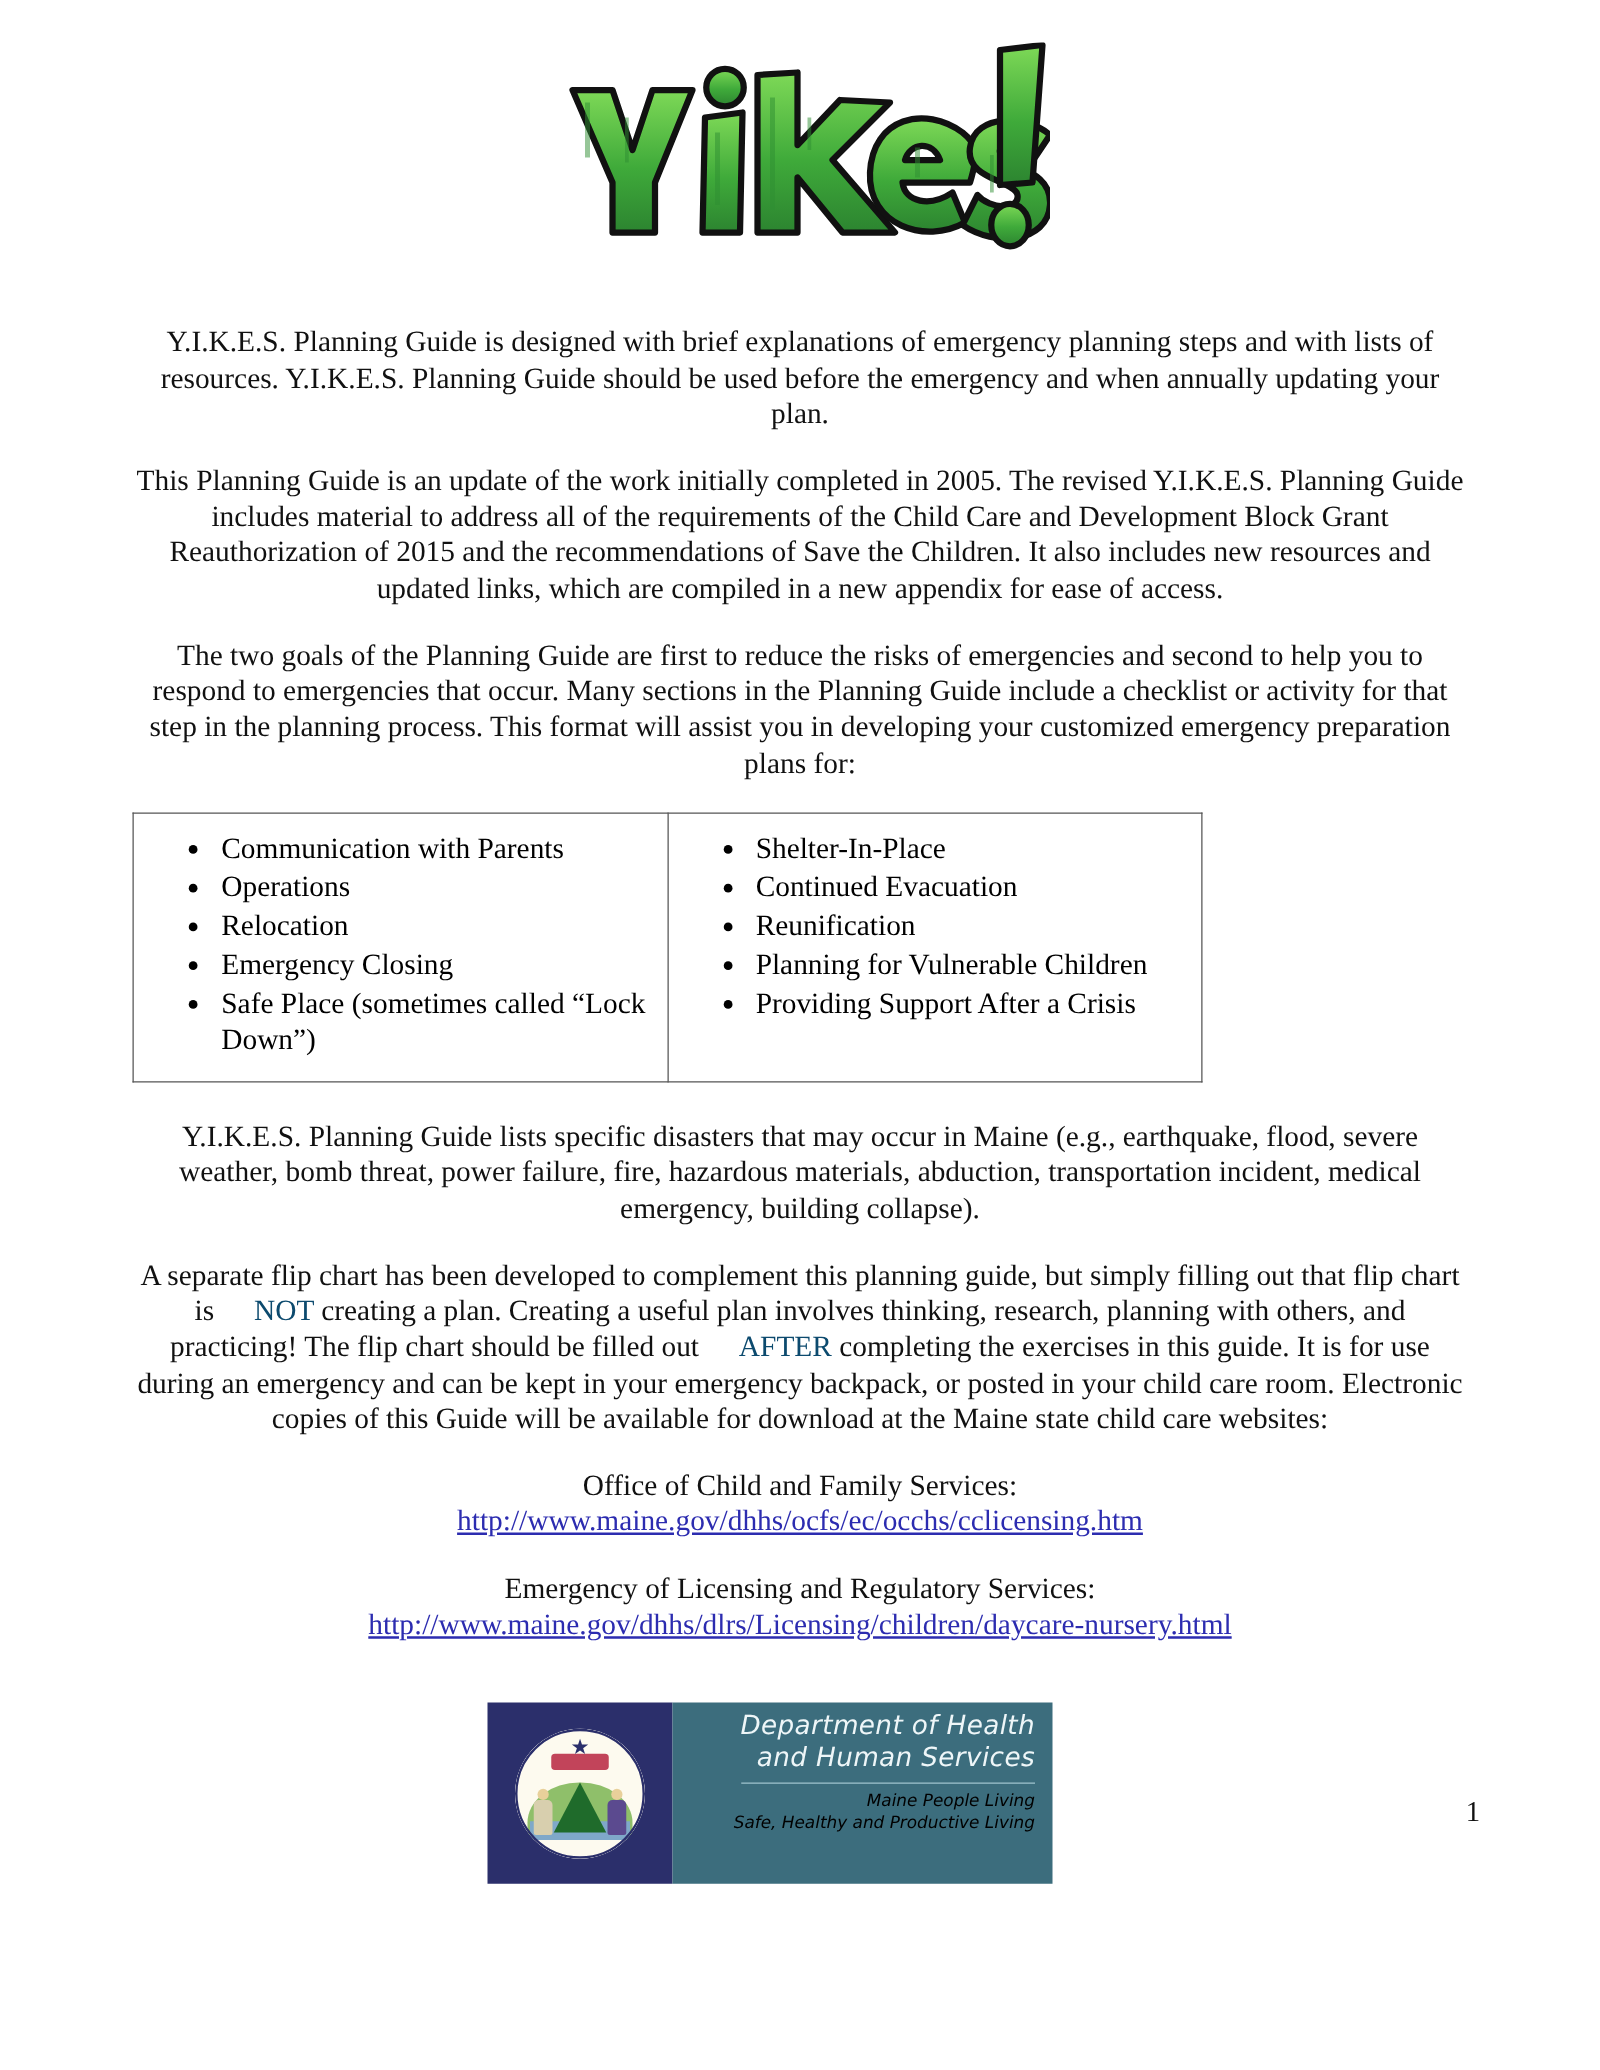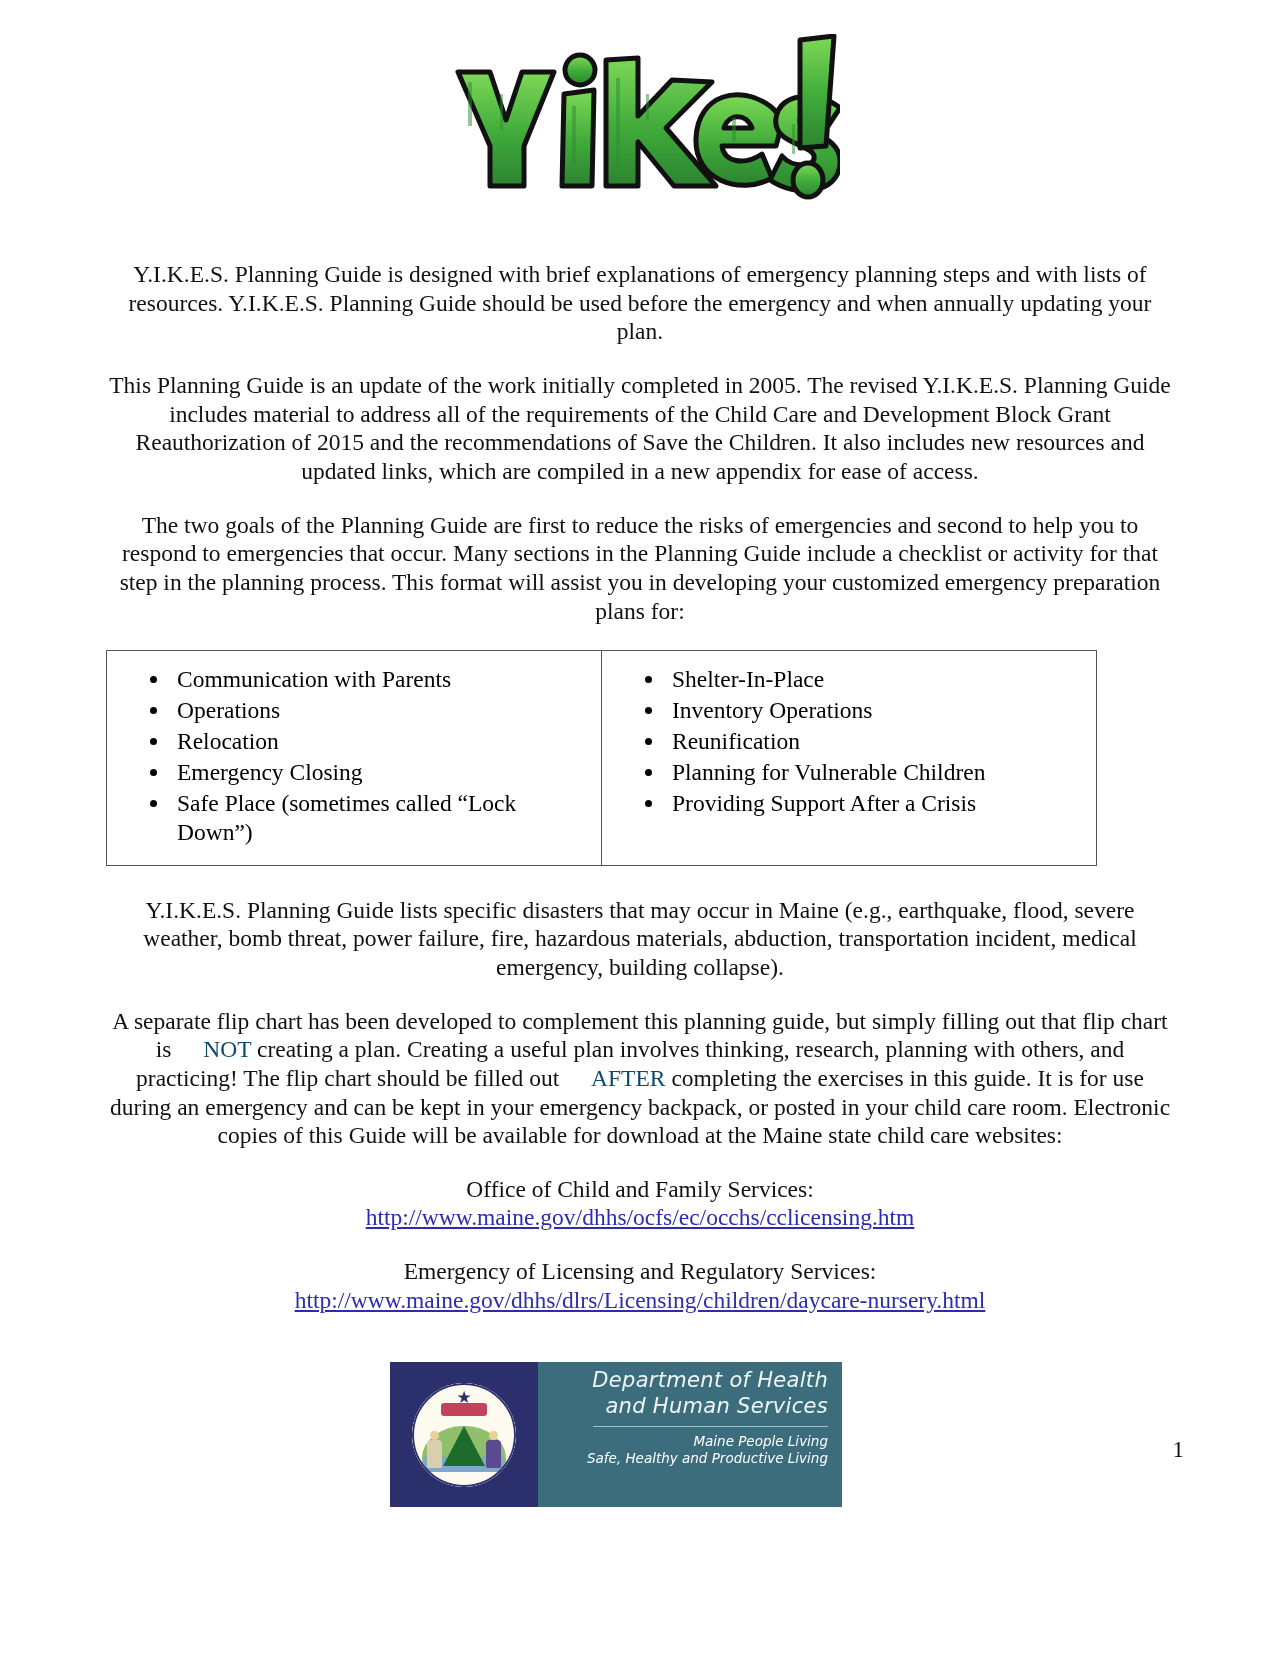--- a/index.html
+++ b/index.html
@@ -64,21 +64,21 @@
     text-decoration: underline;
     font-size: 23.5px;
     line-height: 1.22;
     word-break: break-all;
   }
 
   
   .bullet-table {
     border: 1px solid #555;
     border-collapse: collapse;
-    width: 991px;
+    width: 856px;
     margin: 6px 0 30px 0;
     table-layout: fixed;
   }
   .bullet-table td {
     border: 1px solid #555;
     vertical-align: top;
     padding: 14px 10px 16px 10px;
   }
   .bullet-table ul {
     margin: 0;
@@ -133,21 +133,21 @@
     width: 84%;
     margin: 7px 0 6px 0;
     align-self: flex-end;
   }
   .dhhs-tag {
     font-family: "DejaVu Sans", sans-serif;
     font-style: italic;
     font-size: 13.5px;
     line-height: 1.28;
     text-align: right;
-    color: #ffffff;
+    color: #000000;
   }
 
   
   .seal {
     width: 104px;
     height: 104px;
     border-radius: 50%;
     background: #fdfaef;
     position: relative;
     overflow: hidden;
@@ -240,21 +240,21 @@
             <li>Communication with Parents</li>
             <li>Operations</li>
             <li>Relocation</li>
             <li>Emergency Closing</li>
             <li>Safe Place (sometimes called “Lock Down”)</li>
           </ul>
         </td>
         <td>
           <ul>
             <li>Shelter-In-Place</li>
-            <li>Inventory Operations</li>
+            <li>Continued Evacuation</li>
             <li>Reunification</li>
             <li>Planning for Vulnerable Children</li>
             <li>Providing Support After a Crisis</li>
           </ul>
         </td>
       </tr>
     </tbody>
       </table>
 
     <p class="para">Y.I.K.E.S. Planning Guide lists specific disasters that may occur in Maine (e.g., earthquake, flood, severe weather, bomb threat, power failure, fire, hazardous materials, abduction, transportation incident, medical emergency, building collapse).</p>

